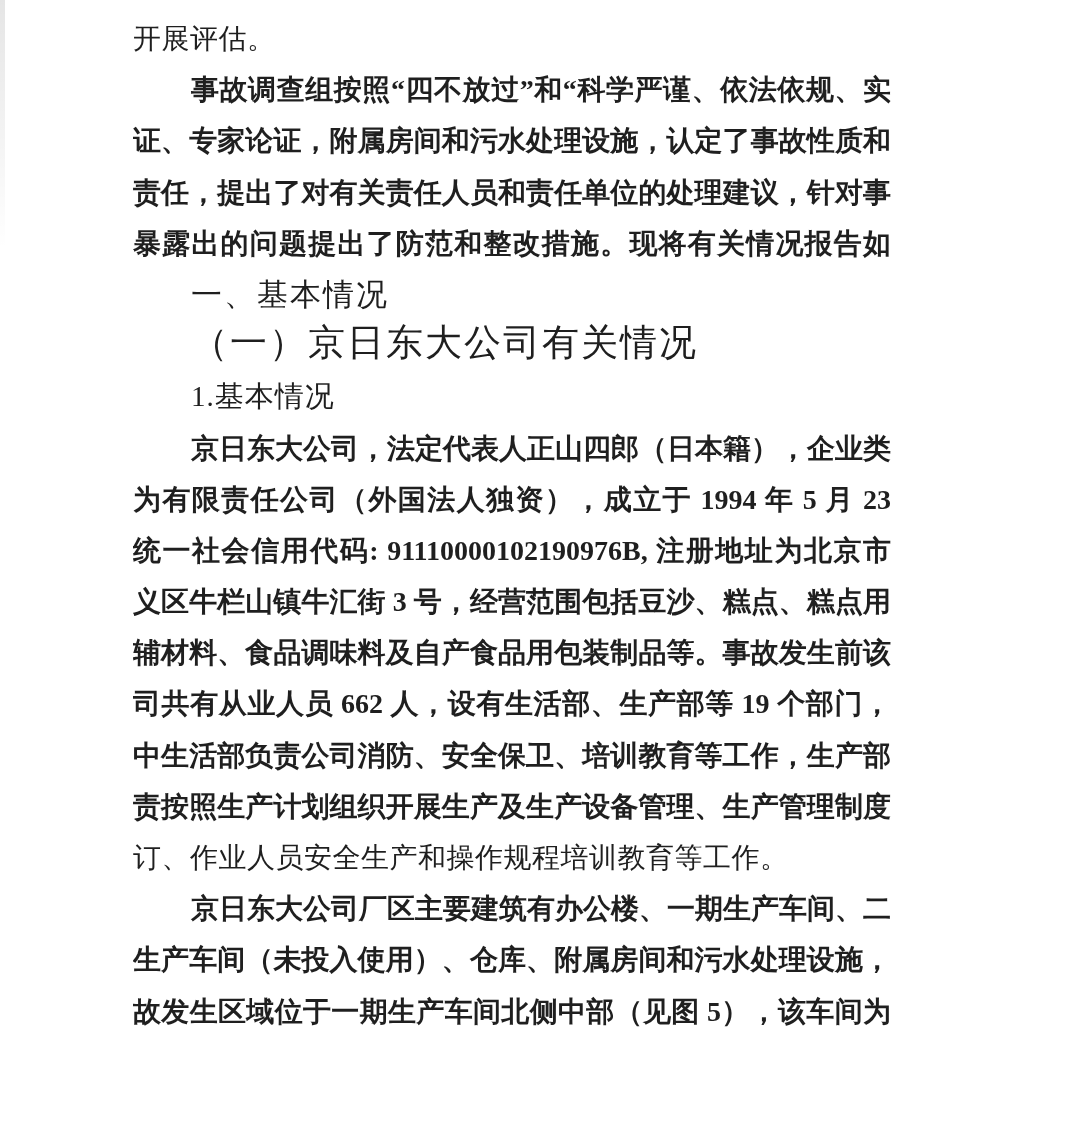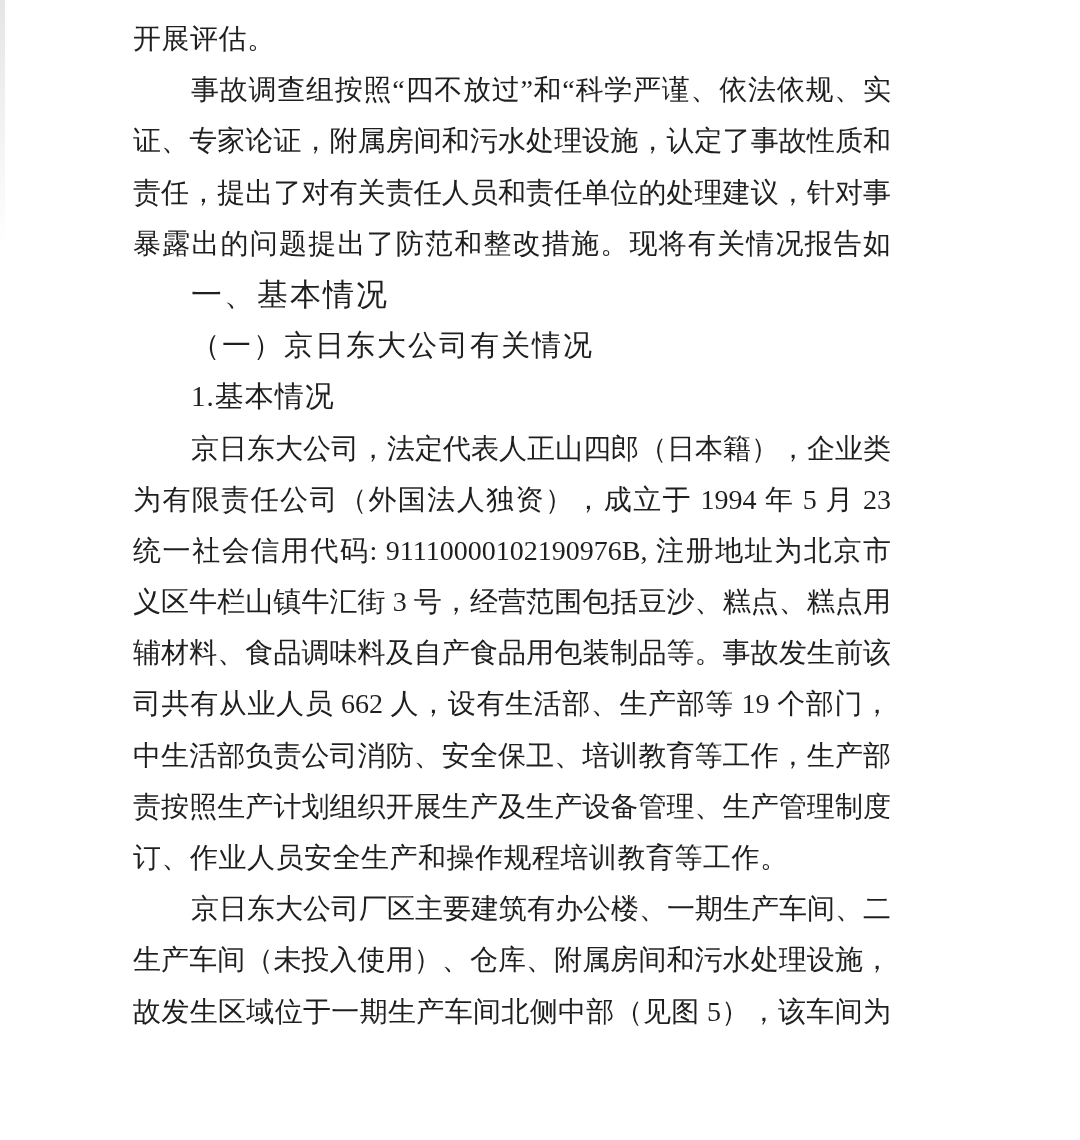--- a/index.html
+++ b/index.html
@@ -34,33 +34,35 @@
     letter-spacing: 0.5px;
     white-space: nowrap;
     overflow: hidden;
   }
   .justify {
     white-space: normal;
     text-align: justify;
     text-align-last: justify;
     text-justify: inter-character;
     letter-spacing: 0;
+    font-weight: bold;
   }
   .indent {
     text-indent: 58px;
   }
   .h1 {
     font-family: "Liberation Sans", "DejaVu Sans", sans-serif;
     font-weight: 400;
     font-size: 31px;
     letter-spacing: 2px;
   }
   .h2 {
-    font-size: 29px;
+    font-size: 37px;
     letter-spacing: 2px;
+    font-family: Liberation Mono, monospace;
   }
   .h3 {
     font-size: 29px;
     letter-spacing: 1px;
   }
 </style>
 </head>
 <body>
 
 <div class="page">

